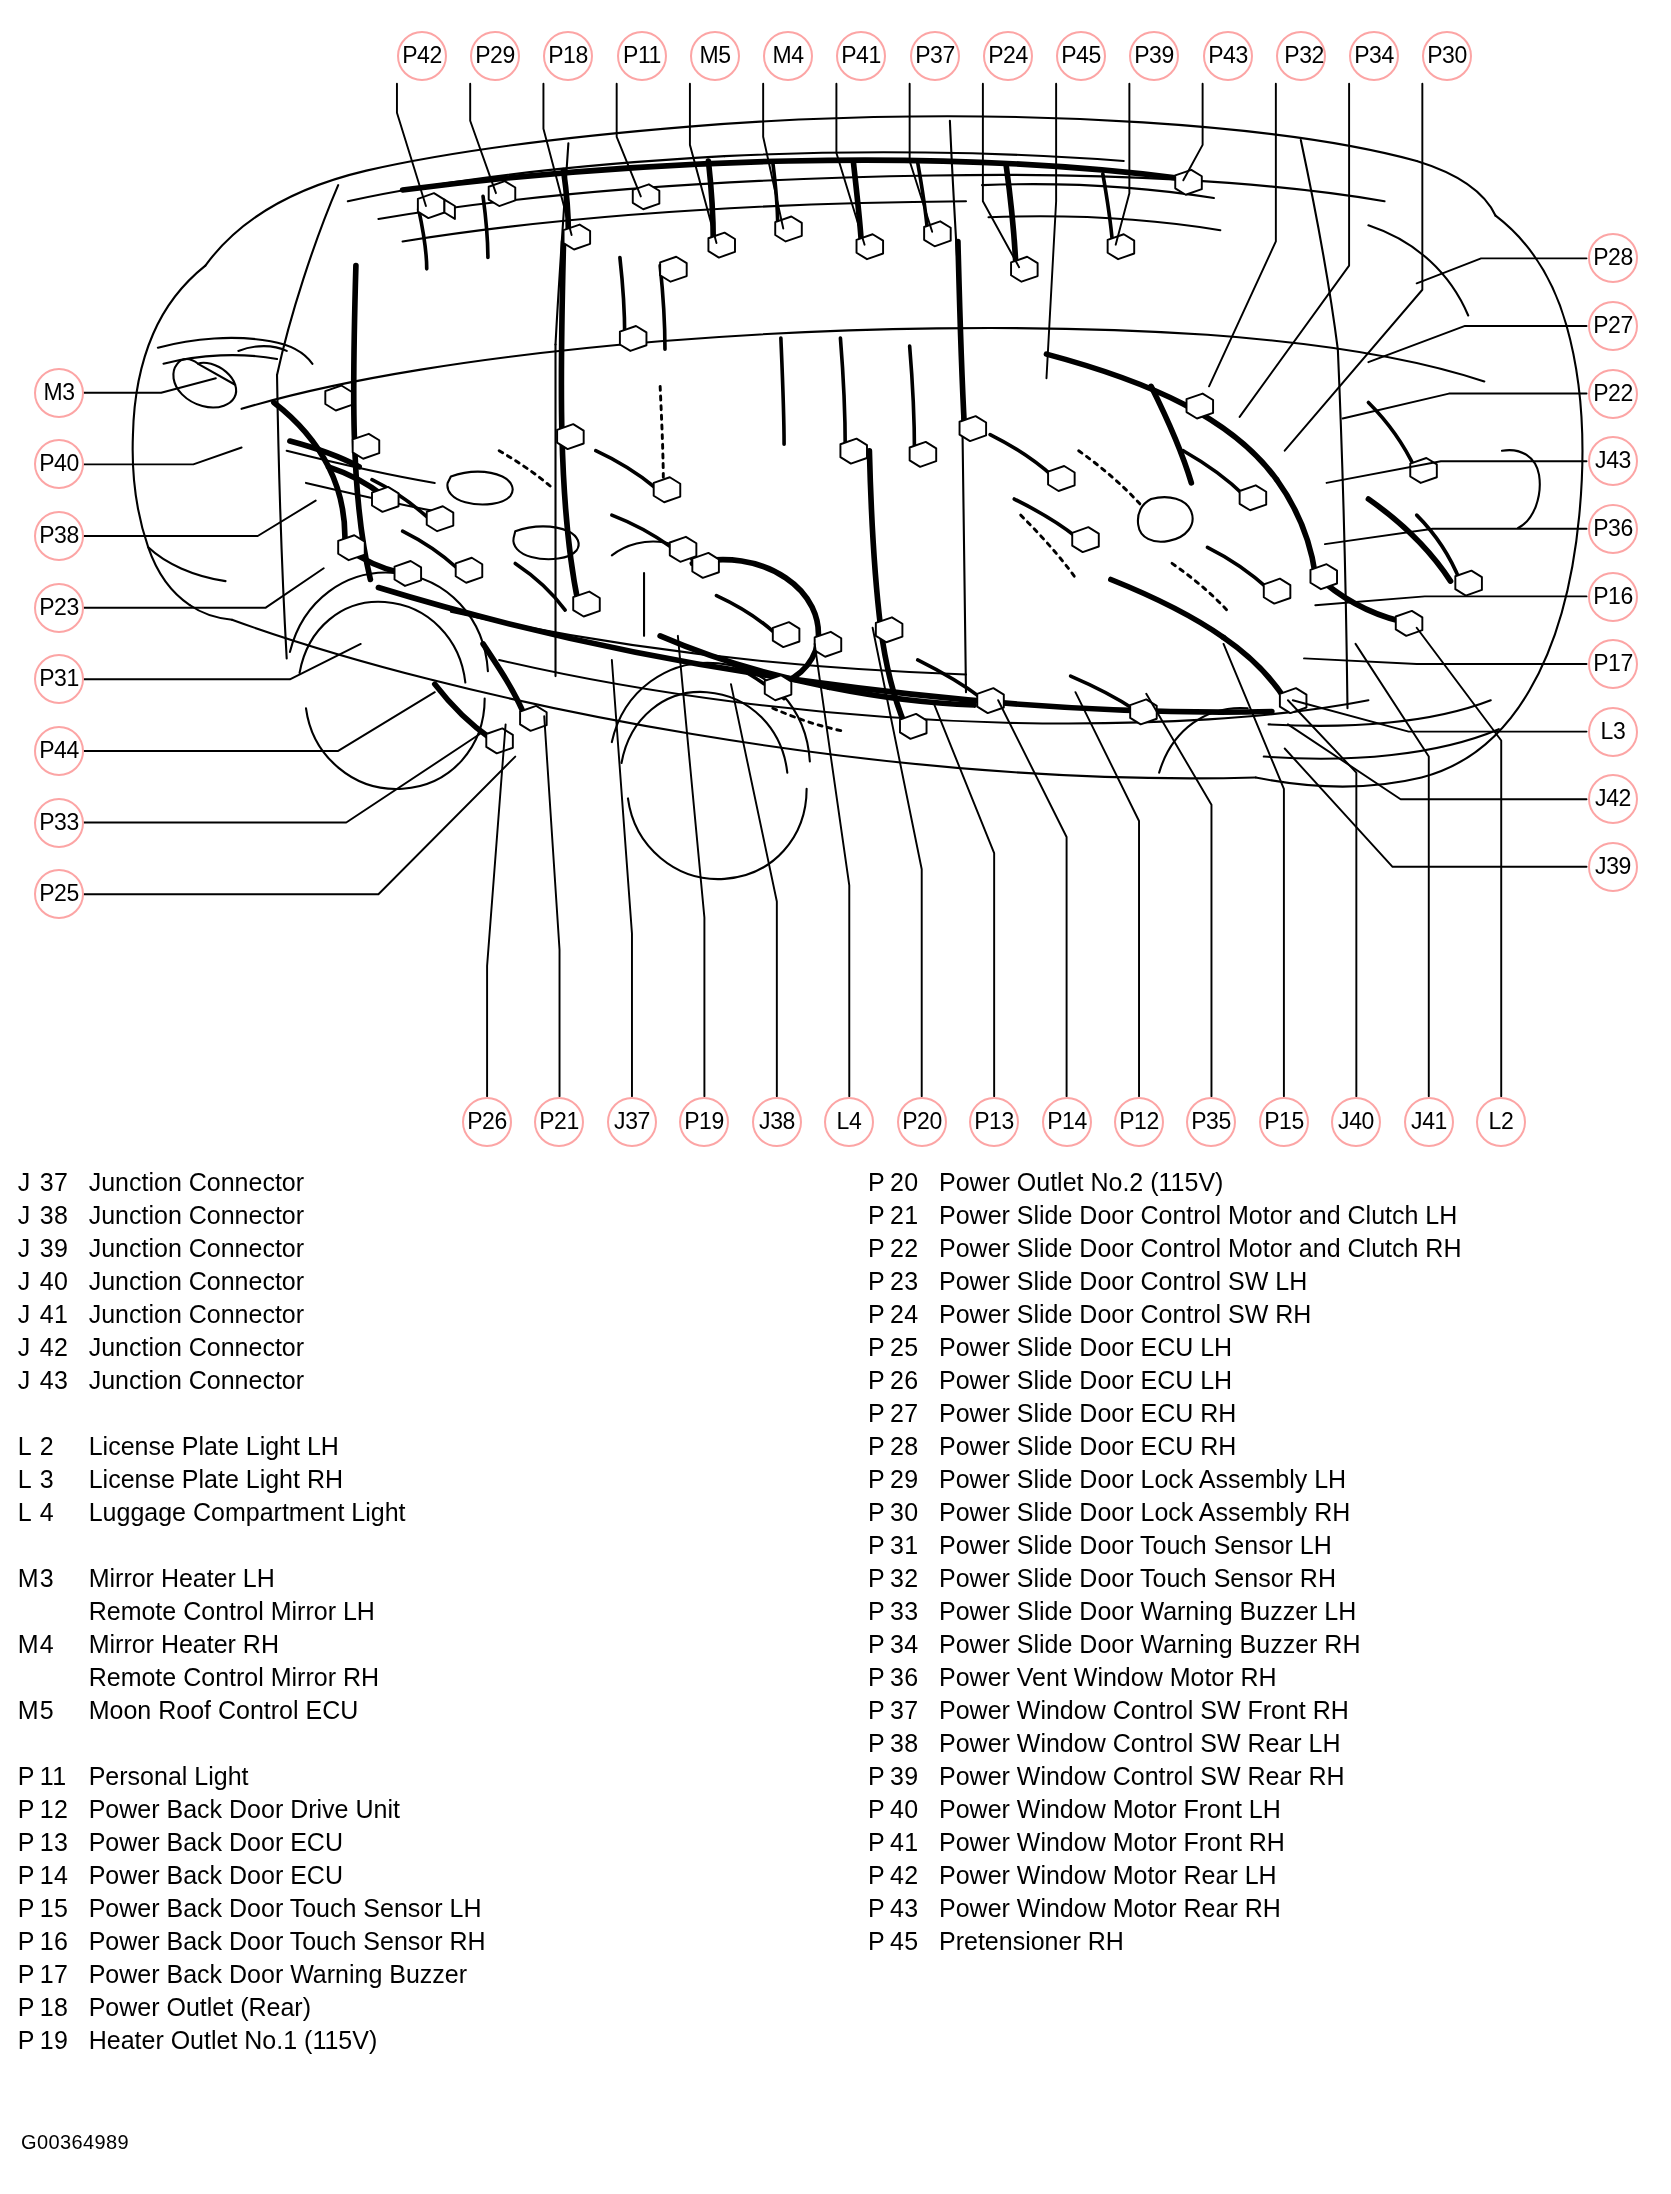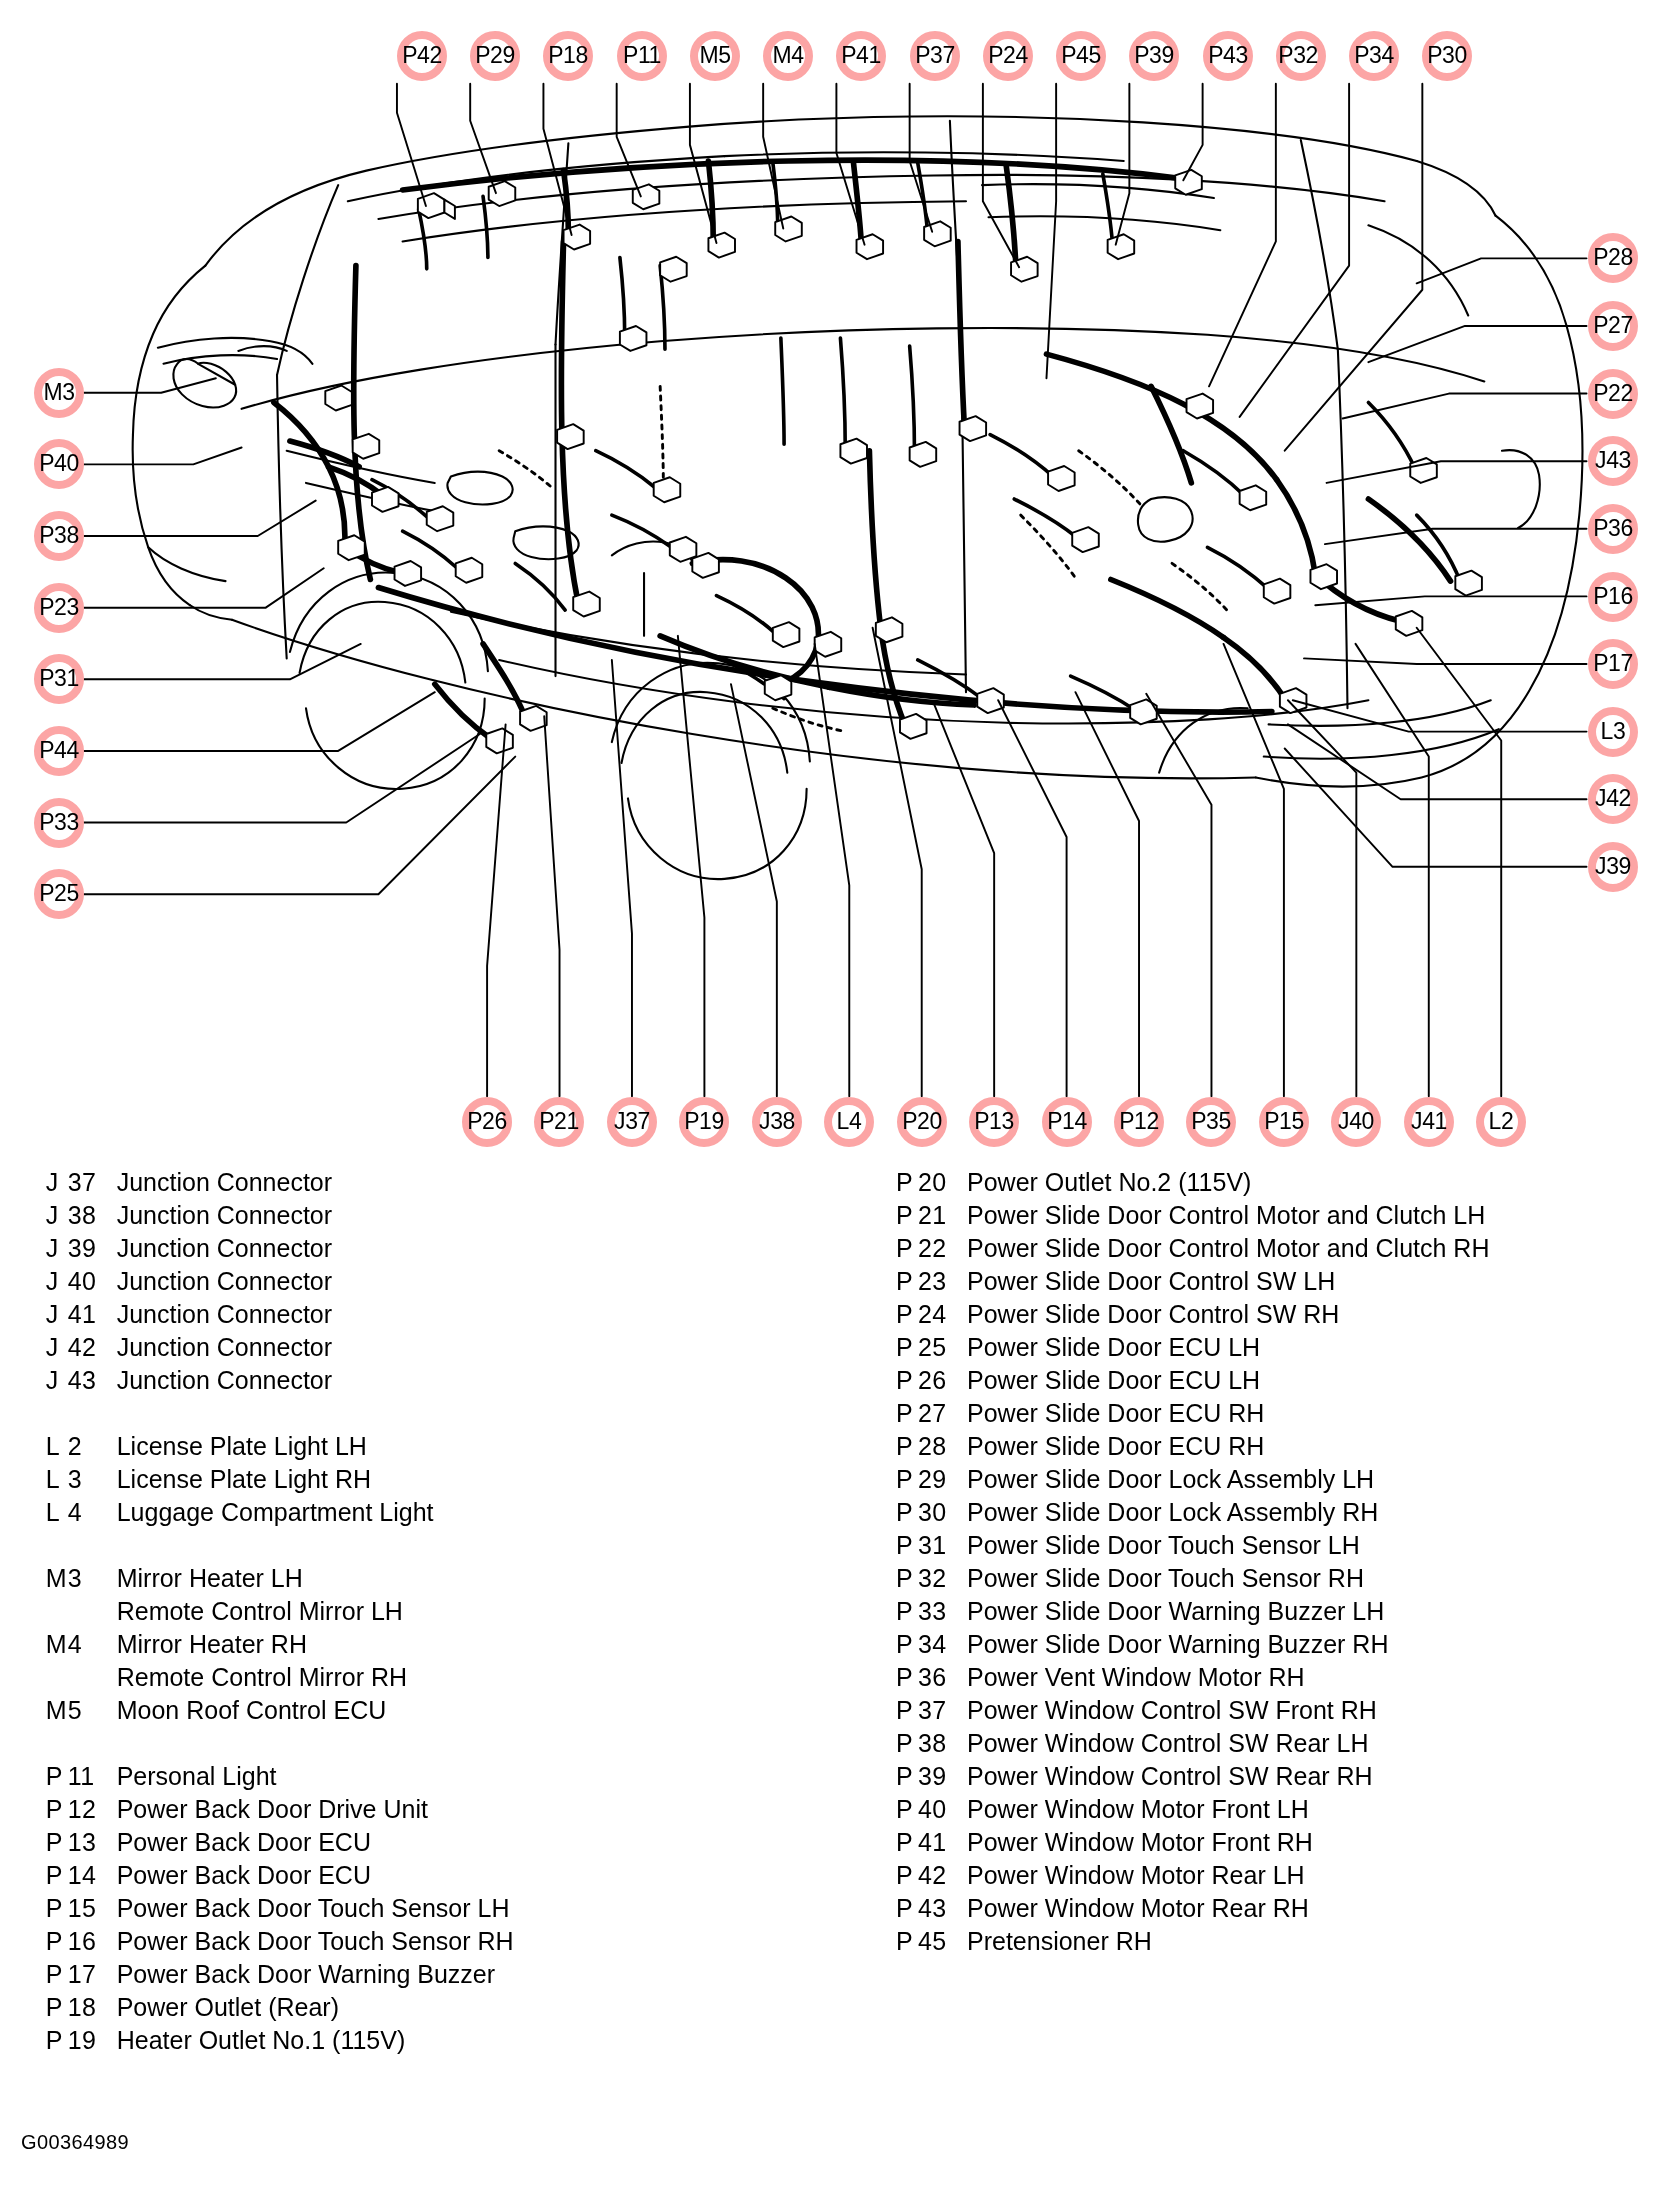--- a/index.html
+++ b/index.html
@@ -11,33 +11,33 @@
   }
 
   
   #diagram-area{position:absolute;left:0;top:0;width:1672px;height:1159px;}
   #vehicle-svg{position:absolute;left:0;top:0;width:1672px;height:1159px;}
 
   
   .bubble{
     position:absolute;
     width:50px;height:50px;
-    border:8px solid #fca5a5;
+    border:2px solid #fca5a5;
     border-radius:50%;
     background:#fff;
     box-sizing:border-box;
     display:flex;align-items:center;justify-content:center;
     font-size:23px;letter-spacing:-0.4px;
     line-height:1;
     z-index:5;
   }
   .bubble span{display:block;transform:translateY(-0.8px);}
 
   
-  #legend{position:absolute;left:0;top:1166px;width:1388px;height:998px;margin-left:28px;}
+  #legend{position:absolute;left:0;top:1166px;width:1388px;height:998px;}
   .legend-col{position:absolute;top:0;}
   #legend-col-left{left:17.7px;width:821px;}
   #legend-col-right{left:868px;width:804px;}
   .legend-row{
     display:flex;
     height:33px;
     align-items:flex-start;
     font-size:25px;
     line-height:33px;
     white-space:nowrap;

